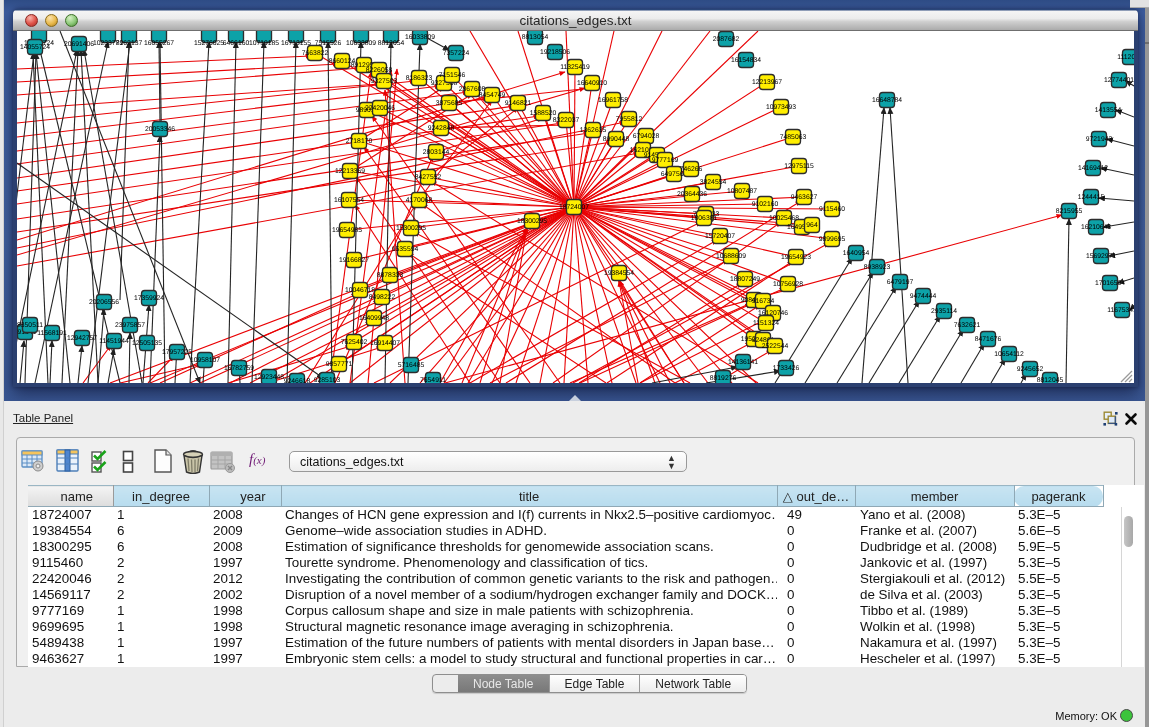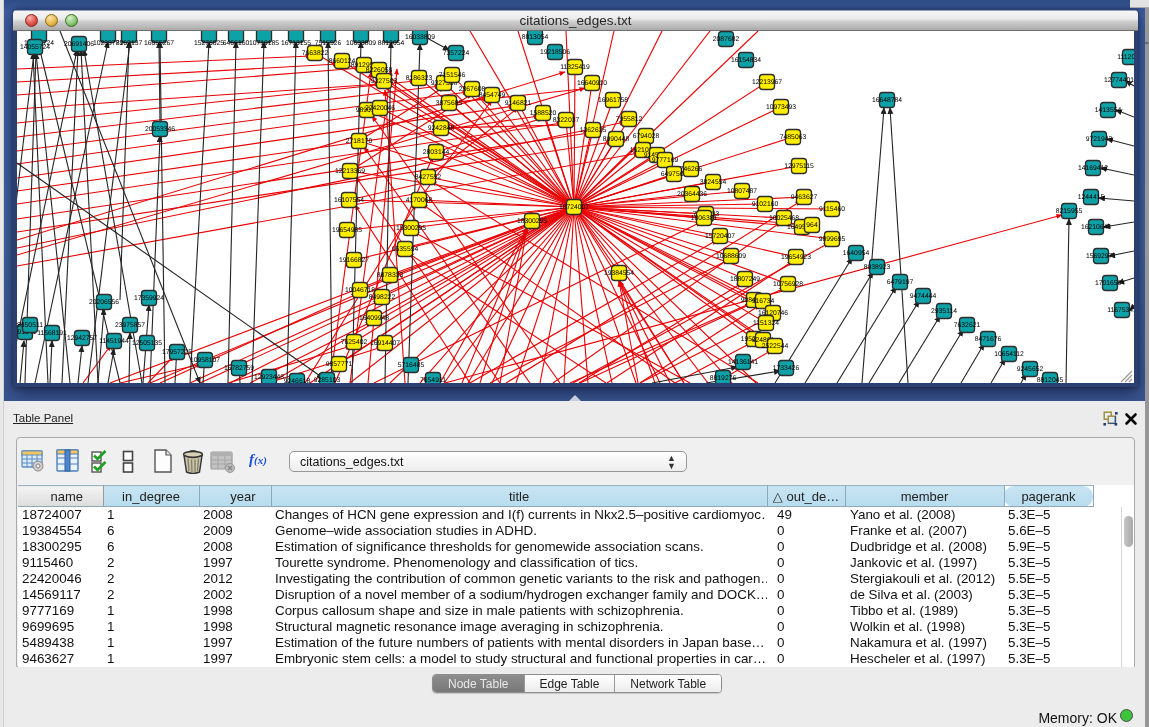--- a/index.html
+++ b/index.html
@@ -12,34 +12,34 @@
 #titlebar { position:absolute; left:0px; top:0px; width:1125px; height:22px; border-radius:5px 5px 0 0; background:linear-gradient(180deg,#2a4679 0,#2a4679 1px,#f5f5f5 2px,#ececec 45%,#cfcfcf 60%,#ababab 100%); border-bottom:1px solid #6f6f6f; }
 #titlebar .t { position:absolute; left:0; right:0; top:4px; text-align:center; font-size:13.5px; color:#262626; }
 .tl { position:absolute; top:5px; width:13px; height:13px; border-radius:50%; }
 #content { position:absolute; left:4px; top:22px; width:1117px; height:352px; background:#ffffff; overflow:hidden; }
 #tphead { position:absolute; left:5px; top:401px; width:1138px; height:36px; background:#ececec; }
 #tphead .t { position:absolute; left:8px; top:11px; font-size:11.5px; color:#222;text-decoration:underline; }
 #panel { position:absolute; left:16px; top:437px; width:1119px; height:230px; background:#f0f0f0; border:1px solid #aaa; border-radius:4px 4px 0 0; }
 #combo { position:absolute; left:289px; top:451px; width:398px; height:21px; background:linear-gradient(180deg,#ffffff,#ededed); border:1px solid #999; border-radius:5px; }
 #combo .t { position:absolute; left:10px; top:3px; font-size:12.5px; color:#111; }
 #combo .ar { position:absolute; right:10px; top:2px; font-size:9px; color:#333; line-height:8px; }
-#tbl { position:absolute; left:18px; top:485px; width:1116px; height:182px; background:#ffffff; }
+#tbl { position:absolute; left:28px; top:485px; width:1116px; height:182px; background:#ffffff; }
 table { border-collapse:collapse; table-layout:fixed; width:1075px; font-size:13.4px; color:#111; }
 th { height:21px; font-weight:normal; font-size:13px; color:#222; background:linear-gradient(180deg,#c8e4f2,#b7dcee); border-right:1px solid #8fa8b5; border-bottom:1px solid #8fa8b5; border-top:1px solid #9ab6c4; overflow:hidden; white-space:nowrap; }
 th.c1 { background:linear-gradient(180deg,#f4f4f4,#dcdcdc); border-right:1px solid #9a9a9a; }
 td { height:16px; padding:0 2px 0 4px; overflow:hidden; white-space:nowrap; }
 td.c6 { padding-left:5px; } td.c5 { padding-left:10px; }
 .c1 { width:85px; } .c2 { width:96px; } .c3 { width:72px; } .c4 { width:496px; } .c5 { width:78px; } .c6 { width:159px; } .c7 { width:89px;border-radius:10px; }
 #sbar { position:absolute; left:1121px; top:507px; width:13px; height:160px; border-left:1px solid #d6d6d6; background:#fff; }
 #sbar .th { position:absolute; left:2px; top:9px; width:9px; height:31px; background:linear-gradient(90deg,#c6c6c6,#a8a8a8); border-radius:5px; }
-#tabs { position:absolute; left:432px; top:674px; height:19px; display:flex; border:1px solid #8e8e8e; border-radius:4px; overflow:hidden; box-shadow:0 1px 1px rgba(0,0,0,0.15); }
+#tabs { position:absolute; left:432px; top:674px; height:19px; display:flex; border:1px solid #8e8e8e; border-radius:4px; overflow:hidden; box-shadow:0 1px 1px rgba(0,0,0,0.15);padding-left:25px; }
 #tabs div { font-size:12px; padding:1px 15px 0 15px; line-height:17px; background:linear-gradient(180deg,#ffffff,#ececec); color:#222; border-right:1px solid #9a9a9a; }
 #tabs div.sel { background:linear-gradient(180deg,#8d8d8d,#787878); color:#e8e8e8; }
 #tabs div:last-child { border-right:none; }
-#mem { position:absolute; right:32px; top:710px; font-size:14px; color:#111; }
+#mem { position:absolute; right:32px; top:710px; font-size:11px; color:#111; }
 #memdot { position:absolute; left:1120px; top:709px; width:13px; height:13px; border-radius:50%; background:#3cc43c; border:1.5px solid #4a4a4a; }
 .ticon { position:absolute; top:449px; }
 </style></head><body>
 <div id="stage">
  <div id="desktop"></div>
  <div id="win">
   <div id="titlebar">
     <div class="t">citations_edges.txt</div>
     <div class="tl" style="left:12px;background:radial-gradient(circle at 4px 3px,#f7b5ad,#e05248 55%,#9c2f28);border:0.5px solid #8a2620"></div>
     <div class="tl" style="left:32px;background:radial-gradient(circle at 4px 3px,#fbe3ae,#e9b94b 55%,#a97c1d);border:0.5px solid #8a6a18"></div>
@@ -624,21 +624,21 @@
    <path d="M3,6.5 L5.5,23 Q12,26 18.5,23 L21,6.5 Q12,10.5 3,6.5" fill="#c9c4a8" stroke="#333" stroke-width="1.4"></path>
    <path d="M7,9.5 L8,22 M10.5,10.5 L11,23 M14,10.5 L14,23 M17.5,9.5 L16.5,22" stroke="#807d68" stroke-width="1.3"></path>
  </svg>
  <svg class="ticon" style="left:210px" width="26" height="24" viewBox="0 0 26 24">
    <rect x="1" y="3" width="21" height="17" rx="1" fill="#c3c3c3" stroke="#9a9a9a" stroke-width="1.2"></rect>
    <rect x="1" y="3" width="21" height="4" fill="#b0b0b0"></rect>
    <path d="M1,11 h21 M1,15 h21 M8,7 v13 M15,7 v13" stroke="#a5a5a5"></path>
    <circle cx="20" cy="19" r="4.5" fill="#bdbdbd" stroke="#999"></circle>
       <path d="M18,17 l4,4 M22,17 l-4,4" stroke="#888" stroke-width="1.4"></path>
  </svg>
- <div style="position:absolute;left:249px;top:451px;font-family:'Liberation Serif',serif;font-style:italic;font-weight:bold;font-size:15px;color:#1d4ed8;">f<span style="font-size:11px">(x)</span></div>
+ <div style="position:absolute;left:249px;top:451px;font-family:'Liberation Serif',serif;font-style:italic;font-weight:normal;font-size:15px;color:#701a75;">f<span style="font-size:11px">(x)</span></div>
  <div id="combo">
       <div class="t">citations_edges.txt</div>
       <div class="ar">▲<br>▼</div>
     </div>
  <div id="tbl">
   <table>
    <tbody>
           <tr>
             <th class="c1" style="padding-left:13px">name</th>
             <th class="c2">in_degree</th>

